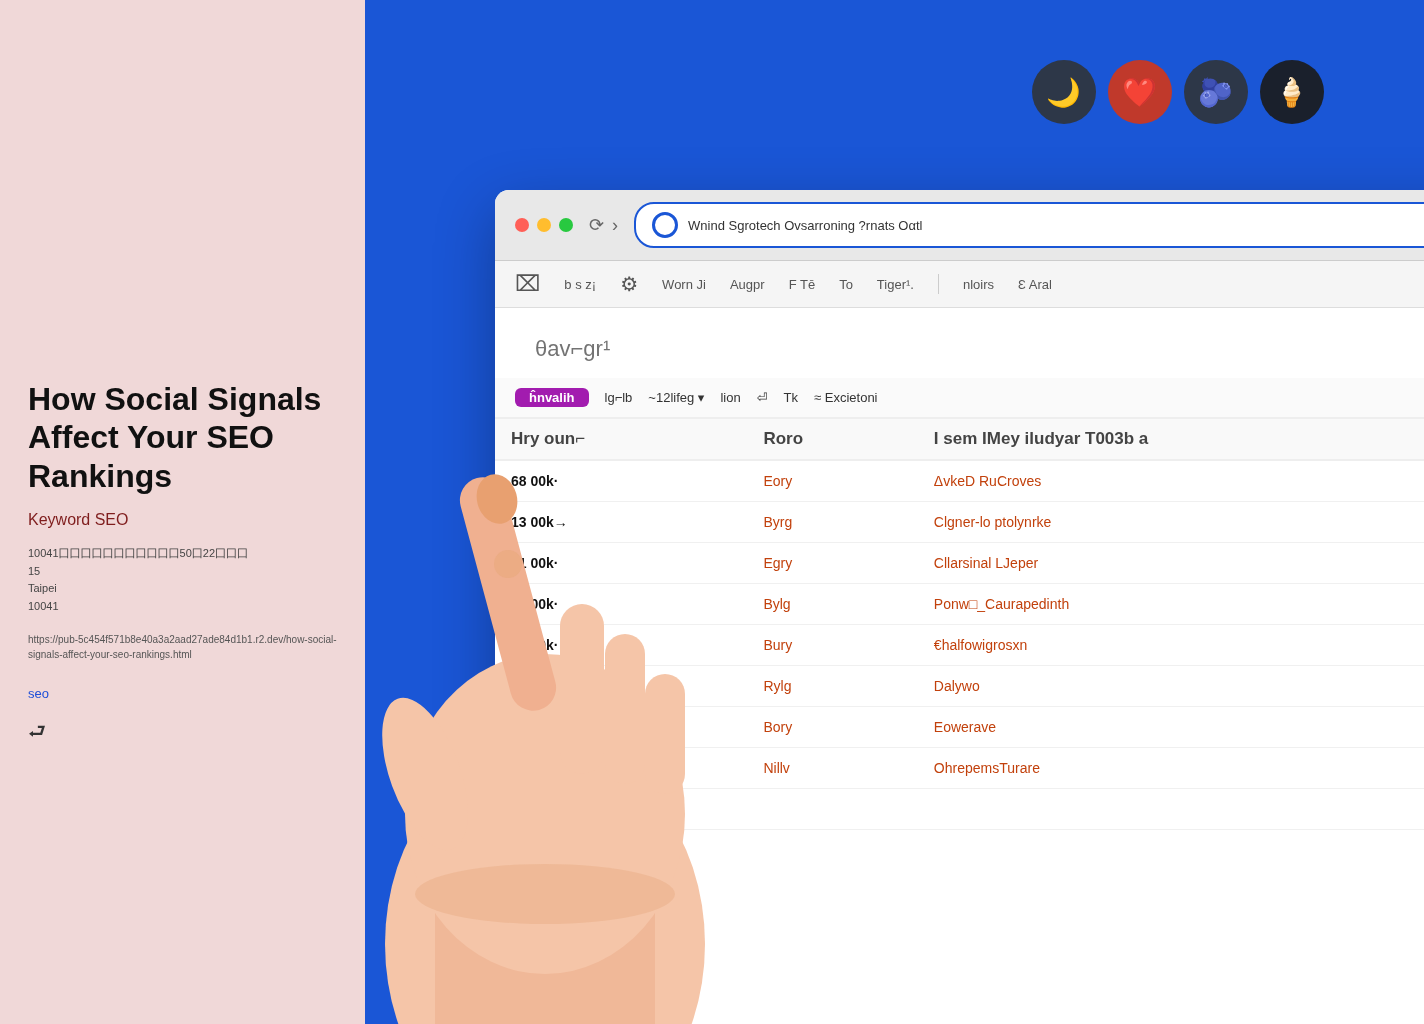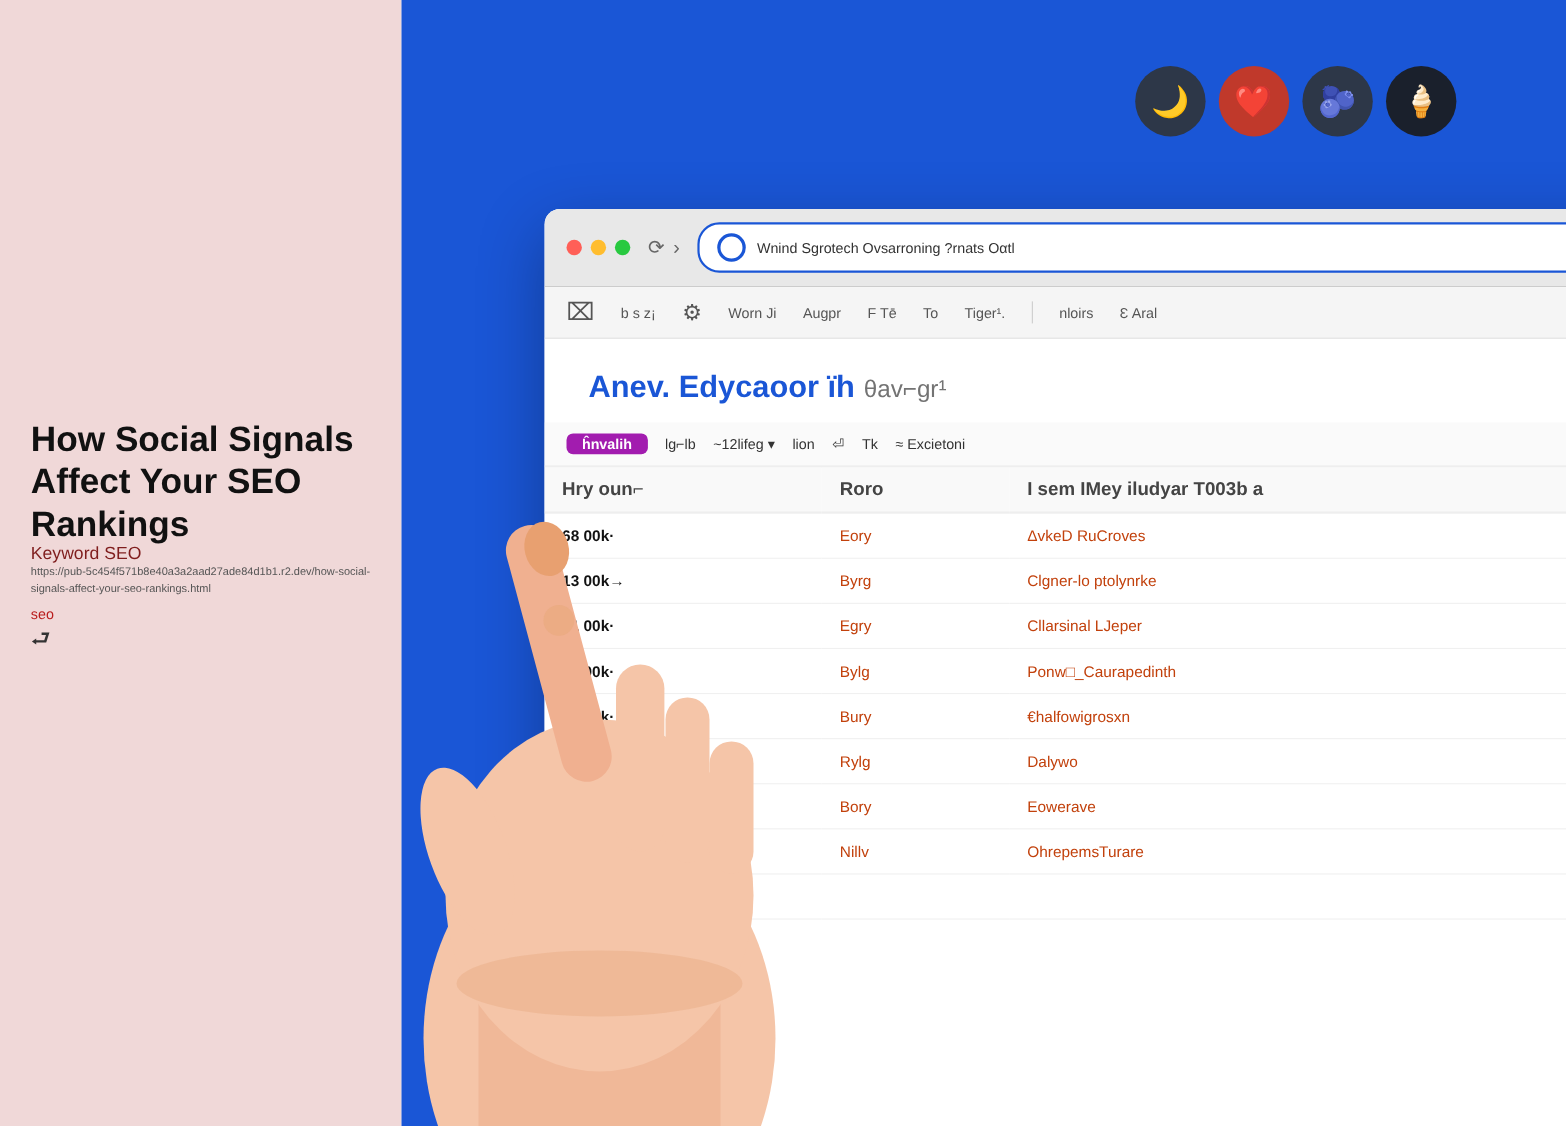--- a/index.html
+++ b/index.html
@@ -12,20 +12,21 @@
     }
 
     
     .left-panel {
       width: 365px;
       min-width: 365px;
       background: #f0d8d8;
       padding: 40px 28px;
       display: flex;
       flex-direction: column;
+      gap: 16px;
       position: relative;
     }
     .left-panel h1 {
       font-size: 32px;
       font-weight: 700;
       color: #111;
       line-height: 1.2;
       margin-top: 340px;
     }
     .left-panel .keyword-label {
@@ -39,21 +40,21 @@
       line-height: 1.6;
     }
     .left-panel .url-block {
       font-size: 10px;
       color: #555;
       word-break: break-all;
       line-height: 1.5;
     }
     .left-panel .tag {
       font-size: 13px;
-      color: #b91c1c;
+      color: #1d4ed8;
       margin-top: 8px;
     }
     .left-panel .tag-icon {
       font-size: 20px;
       color: #333;
     }
 
     
     .right-panel {
       flex: 1;
@@ -258,20 +259,26 @@
       height: 100%;
     }
 
   </style>
 </head>
 <body>
 
 <div class="left-panel">
   <h1>How Social Signals Affect Your SEO Rankings</h1>
   <div class="keyword-label">Keyword SEO</div>
+  <div class="meta-block">
+    <div>10041囗囗囗囗囗囗囗囗囗囗囗50囗22囗囗囗</div>
+    <div>15</div>
+    <div>Taipei</div>
+    <div>10041</div>
+  </div>
   <div class="url-block">https://pub-5c454f571b8e40a3a2aad27ade84d1b1.r2.dev/how-social-signals-affect-your-seo-rankings.html</div>
   <div class="tag">seo</div>
   <div class="tag-icon">⮐</div>
 </div>
 
 <div class="right-panel">
 
   <div class="top-icons">
     <div class="top-icon-circle tic-dark">🌙</div>
     <div class="top-icon-circle tic-red" style="background:#c0392b;">❤️</div>
@@ -306,21 +313,20 @@
       <span>F Tē</span>
       <span>To</span>
       <span>Tiger¹.</span>
       <span style="width:1px;height:20px;background:#ccc;"></span>
       <span>nloirs</span>
       <span>Ɛ Aral</span>
     </div>
 
     <div class="browser-content">
       <div class="page-heading">
-        <span>Anev. Edycaoor ïh</span>
         <span class="sub">θav⌐gr¹</span>
       </div>
 
       <div class="table-toolbar">
         <button class="btn">ĥnvalih</button>
         <span>lg⌐lb</span>
         <span>~12lifeg ▾</span>
         <span>lion</span>
         <span>⏎</span>
         <span>Tk</span>

